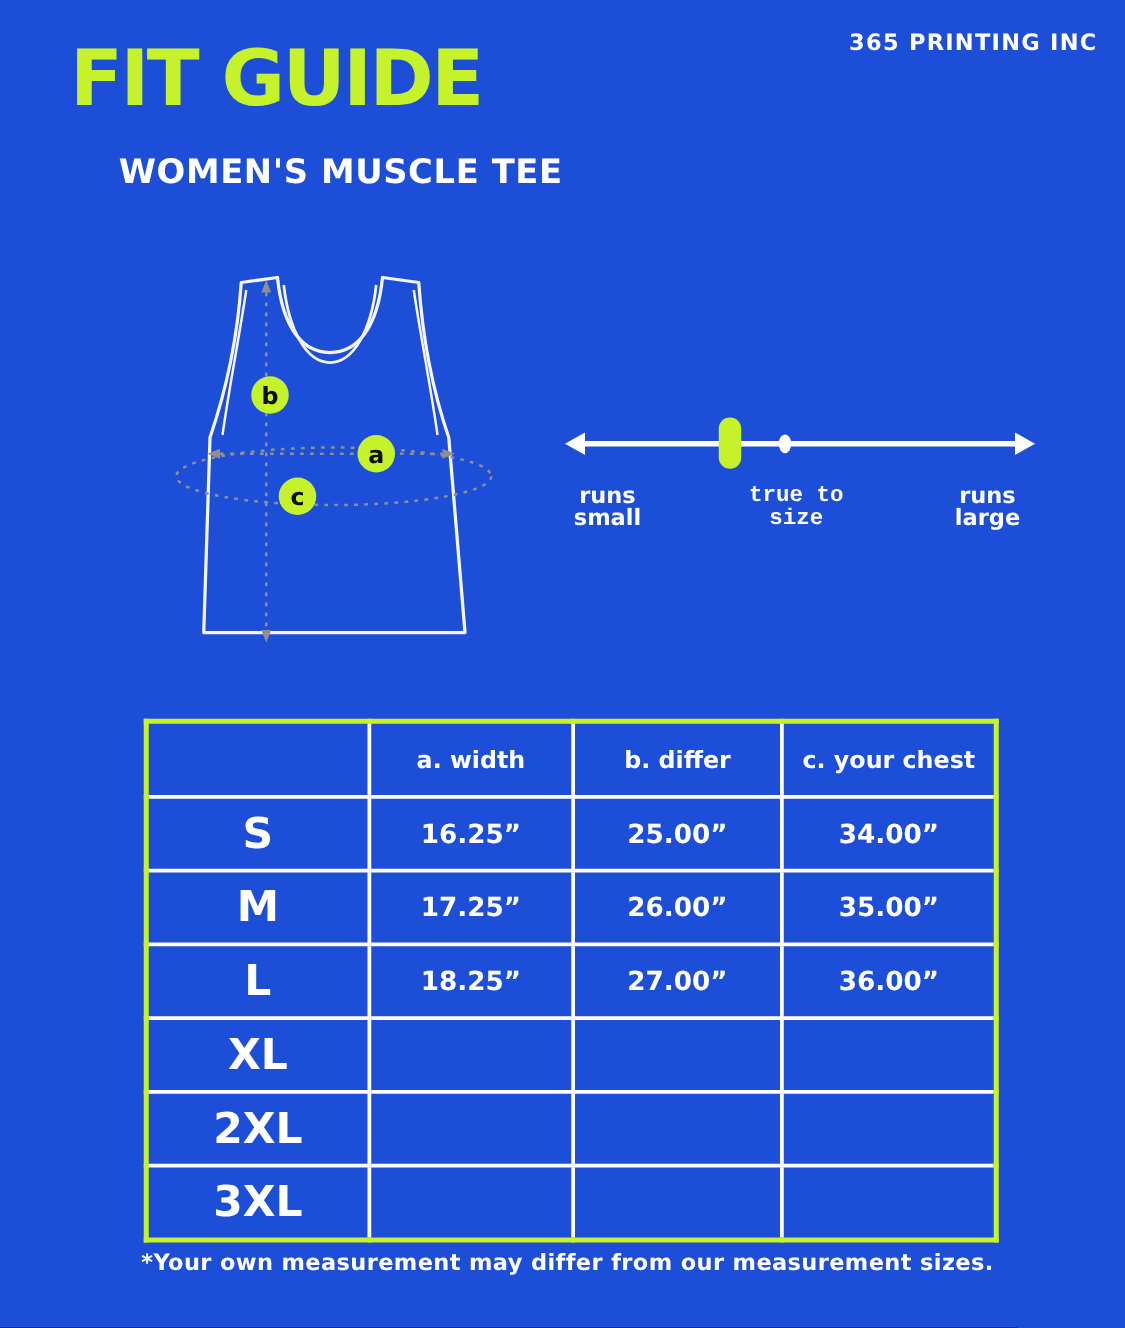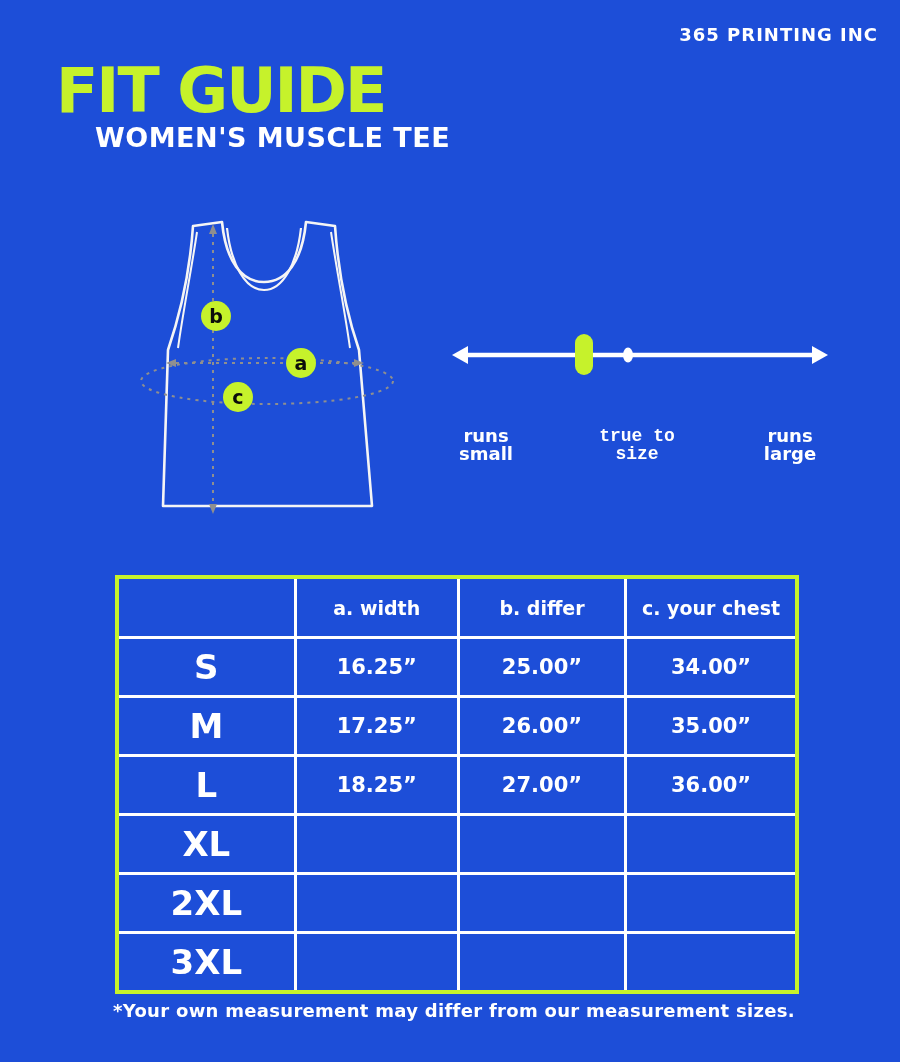--- a/index.html
+++ b/index.html
@@ -5,32 +5,32 @@
   html,body{margin:0;padding:0;background:#0c0d0b;}
   .page{
     position:relative;width:900px;height:1062px;background:#1d4ed8;
     font-family:"DejaVu Sans",sans-serif;color:#ffffff;overflow:hidden;
   }
   .brand{
     position:absolute;top:24px;right:22px;font-size:18px;font-weight:bold;
     letter-spacing:1px;color:#fff;
   }
   .title{
-    position:absolute;left:56px;top:60px;font-size:62px;font-weight:bold;
+    position:absolute;left:56px;top:32px;font-size:62px;font-weight:bold;
     letter-spacing:-2px;color:#c6f22b;line-height:1.0;
   }
   .subtitle{
     position:absolute;left:95px;top:124px;font-size:27px;font-weight:bold;
     letter-spacing:0.5px;color:#fff;line-height:1.0;
   }
   .tee-svg{position:absolute;left:130px;top:200px;}
   .scale-svg{position:absolute;left:450px;top:325px;}
   .scale-label{
     position:absolute;top:388px;width:120px;text-align:center;
-    font-size:18px;font-weight:bold;line-height:18px;color:#fff;margin-top:39px;
+    font-size:18px;font-weight:bold;line-height:18px;color:#fff;
   }
   .scale-label.l1{left:426px;}
   .scale-label.l2{left:577px;font-family:Liberation Mono, monospace;}
   .scale-label.l3{left:730px;}
   table.size-chart{
     position:absolute;left:115px;top:575px;width:684px;height:416px;
     border-collapse:collapse;border:4px solid #c6f22b;table-layout:fixed;padding-left:36px;
   }
   table.size-chart th,table.size-chart td{
     border:3px solid #ffffff;text-align:center;vertical-align:middle;

